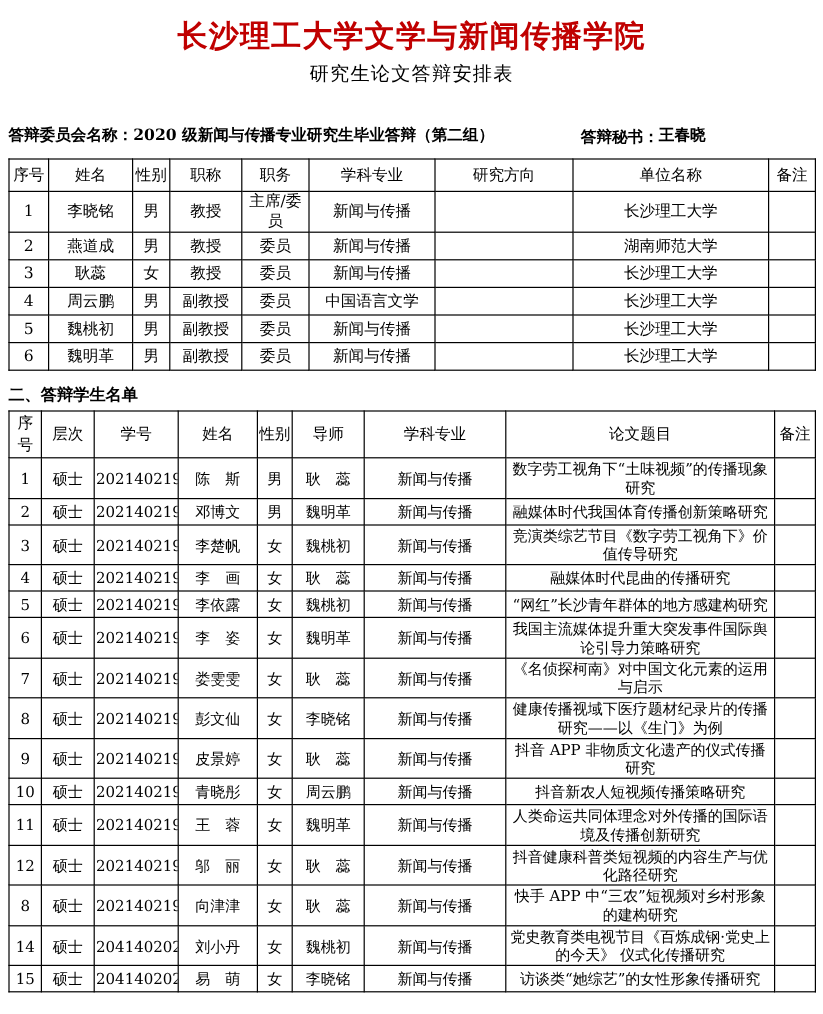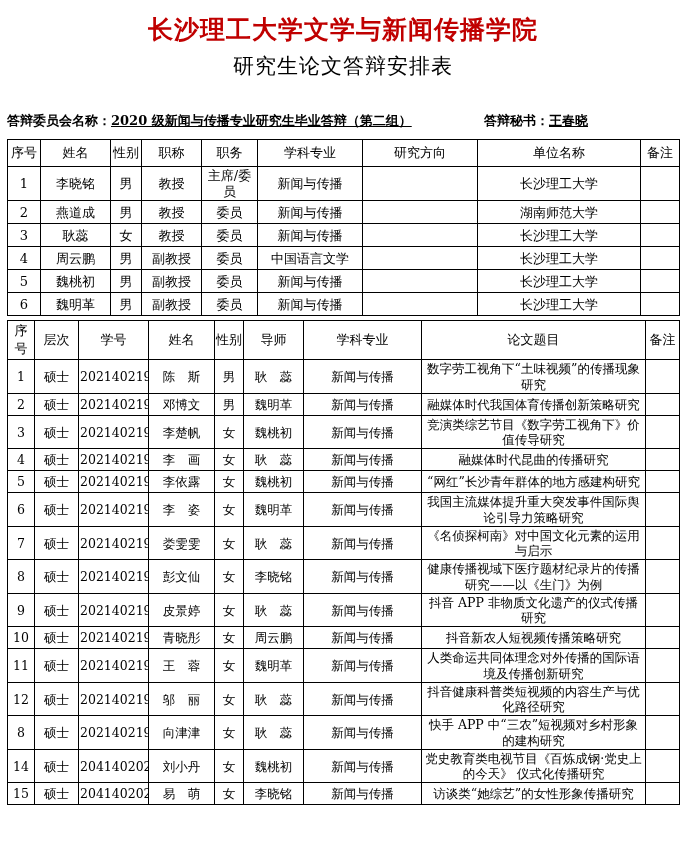--- a/index.html
+++ b/index.html
@@ -7,32 +7,32 @@
   .page {
     width:686px; height:845px; background:#ffffff; margin:0 auto;
     font-family:"DejaVu Serif","Liberation Serif",serif;
     color:#000; overflow:hidden; padding:14px 7px 12px 7px; position:relative;
   }
   .doc-title {
     text-align:center; font-size:25px; font-weight:bold; color:#c00000;
     letter-spacing:1px; line-height:1.25;
   }
   .doc-subtitle {
-    text-align:center; font-size:21px; font-weight:normal; color:#000;
+    text-align:center; font-size:16px; font-weight:normal; color:#000;
     margin-top:7px; letter-spacing:1px;
   }
   .info-grid {
     margin-top:32px; font-size:13px; font-weight:bold;
   }
   .info-row { display:flex; margin-bottom:9px; line-height:18px; }
   .info-left { width:477px; display:flex; }
   .info-right { flex:1; display:flex; }
   .info-label-wide { display:inline-block; min-width:76px; white-space:nowrap; }
   .info-label-narrow { display:inline-block; min-width:62px; white-space:nowrap;font-family:Liberation Serif, serif; }
-  .info-value { white-space:nowrap;text-decoration:underline; }
+  .info-value { white-space:nowrap; }
   .section-heading {
     font-size:13.5px; font-weight:bold; margin:8px 0 4px 0; line-height:17px;
   }
   table { border-collapse:collapse; table-layout:fixed; width:672px;border-radius:20px; }
   th, td {
     border:1px solid #000; text-align:center; vertical-align:middle;
     padding:1px 1px; overflow:hidden;
   }
   
   .tbl-committee th { height:27px; font-size:13px; font-weight:normal; }
@@ -154,20 +154,21 @@
           <td>委员</td>
           <td>新闻与传播</td>
           <td></td>
           <td>长沙理工大学</td>
           <td></td>
         </tr>
       </tbody>
   </table>
 
   <div class="spacer"></div>
+  <div class="section-heading">二、答辩学生名单</div>
 
   <table class="tbl-students">
     <colgroup>
       <col style="width:27px">
         <col style="width:44px">
         <col style="width:70px">
       <col style="width:66px">
         <col style="width:29px">
         <col style="width:60px">
       <col style="width:118px">

